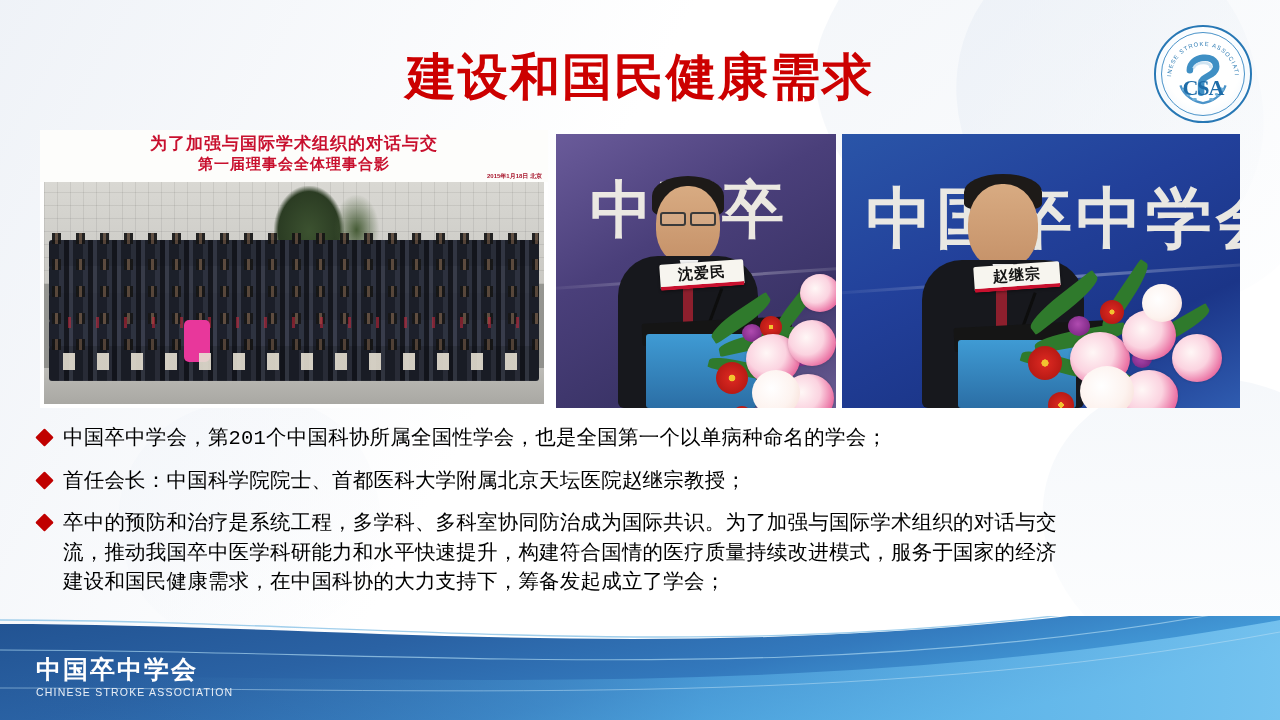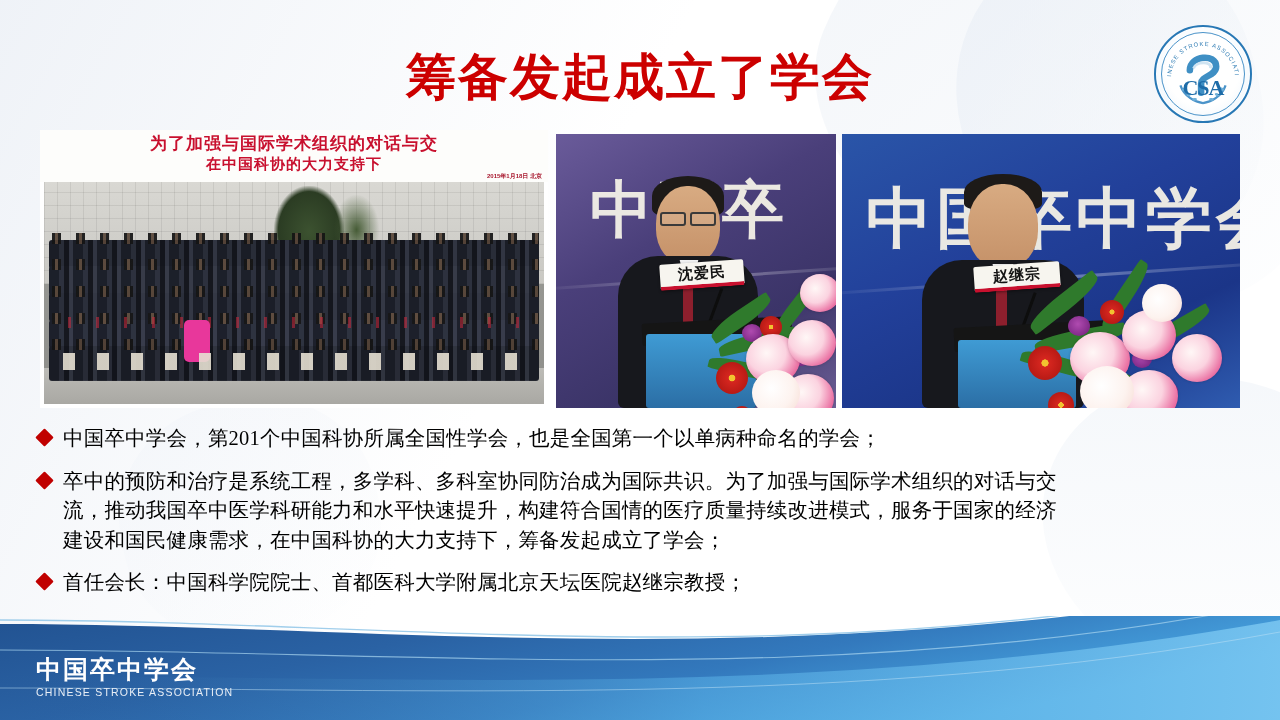--- a/index.html
+++ b/index.html
@@ -261,21 +261,21 @@
   
   .bullets {
     position:absolute; left:34px; top:424px; width:1222px;
   }
   .bullet { display:flex; align-items:flex-start; margin-bottom:13px; }
   .dia {
     flex:0 0 auto; width:13px; height:13px; margin:7px 12px 0 4px;
     background:#C00000; transform:rotate(45deg); border-radius:1px;
   }
   .btxt {
-    font-family:Liberation Serif, serif;
+    font-family:Liberation Mono, monospace;
     font-size:20.5px; color:#000000; line-height:1.45;
     letter-spacing:.2px;
   }
   #bullet-2 .btxt { line-height:1.44; }
 
   
   .footer {
     position:absolute; left:0; bottom:0; width:1280px; height:104px;
     overflow:hidden;
   }
@@ -298,21 +298,21 @@
 <body>
 
 <div class="slide">
 
   <div class="wm wm-a"></div>
   <div class="wm wm-b"></div>
   <div class="wm wm-c"></div>
   <div class="wm wm-d"></div>
 
   <div class="title-row">
-    <span class="title-main">筹备发起成立了学会</span>
+    <span class="title-main">建设和国民健康需求</span>
   </div>
 
   <div class="logo">
     <div class="logo-ring"></div>
     <svg viewBox="0 0 100 100">
       <defs>
         <path id="arcpath" d="M 16,54 A 34,34 0 0 1 84,54"></path>
       </defs>
 
       <path d="M36 46 C36 30, 64 28, 64 42 C64 52, 48 52, 48 60 L48 70" fill="none" stroke="#3f8fc4" stroke-width="7" stroke-linecap="round"></path>
@@ -331,21 +331,21 @@
       <text font-size="6.2" fill="#2b7ab3" font-family="Liberation Sans, sans-serif" letter-spacing="1.1">
         <textPath href="#arcpath" startOffset="50%" text-anchor="middle">CHINESE STROKE ASSOCIATION</textPath>
       </text>
     </svg>
     <div class="logo-text">CSA</div>
   </div>
 
   <div class="photo" id="photo-group">
     <div class="gp-banner">
       <div class="gp-l1">为了加强与国际学术组织的对话与交</div>
-      <div class="gp-l2">在中国科协的大力支持下</div>
+      <div class="gp-l2">第一届理事会全体理事合影</div>
       <div class="gp-date">2015年1月18日  北京</div>
     </div>
     <div class="gp-photo">
       <div class="gp-wall"></div>
       <div class="gp-tree"></div>
       <div class="gp-tree2"></div>
       <div class="gp-ground"></div>
       <div class="gp-rows">
         <div class="gp-row gp-r1"></div>
         <div class="gp-row gp-r2"></div>
@@ -444,33 +444,33 @@
 
   <div class="bullets">
 
     <div class="bullet" id="bullet-1">
       <div class="dia"></div>
       <div class="btxt">
         <div>中国卒中学会，第201个中国科协所属全国性学会，也是全国第一个以单病种命名的学会；</div>
       </div>
     </div>
 
+    <div class="bullet" id="bullet-3">
+      <div class="dia"></div>
+      <div class="btxt">
+        <div>首任会长：中国科学院院士、首都医科大学附属北京天坛医院赵继宗教授；</div>
+      </div>
+    </div>
+
     <div class="bullet" id="bullet-2">
       <div class="dia"></div>
       <div class="btxt">
         <div>卒中的预防和治疗是系统工程，多学科、多科室协同防治成为国际共识。为了加强与国际学术组织的对话与交</div>
         <div>流，推动我国卒中医学科研能力和水平快速提升，构建符合国情的医疗质量持续改进模式，服务于国家的经济</div>
         <div>建设和国民健康需求，在中国科协的大力支持下，筹备发起成立了学会；</div>
-      </div>
-    </div>
-
-    <div class="bullet" id="bullet-3">
-      <div class="dia"></div>
-      <div class="btxt">
-        <div>首任会长：中国科学院院士、首都医科大学附属北京天坛医院赵继宗教授；</div>
       </div>
     </div>
 
   </div>
 
   <div class="footer">
     <svg viewBox="0 0 1280 140" preserveAspectRatio="none">
       <defs>
         <linearGradient id="bandgrad" x1="0" y1="0" x2="1" y2="0.5">
           <stop offset="0%" stop-color="#1f4e8c"></stop>

